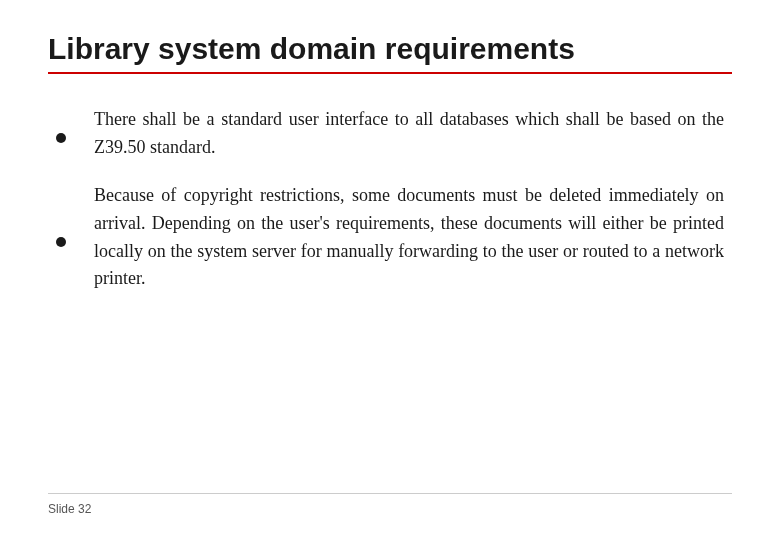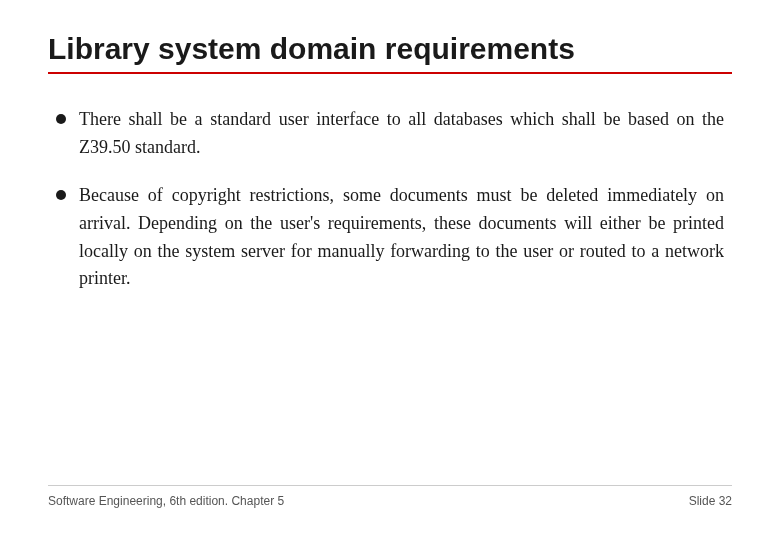--- a/index.html
+++ b/index.html
@@ -13,21 +13,21 @@
       height: 540px;
       background: #ffffff;
       font-family: Georgia, 'Times New Roman', Times, serif;
       overflow: hidden;
     }
 
     .slide {
       width: 780px;
       height: 540px;
       background: #ffffff;
-      padding: 32px 48px 32px 48px;
+      padding: 32px 48px 24px 48px;
       display: flex;
       flex-direction: column;
     }
 
     .title-section {
       margin-bottom: 8px;
     }
 
     .title {
       font-family: Arial, Helvetica, sans-serif;
@@ -48,22 +48,22 @@
       flex: 1;
       display: flex;
       flex-direction: column;
       gap: 20px;
       padding: 0 8px;
     }
 
     .bullet-item {
       display: flex;
       flex-direction: row;
-      align-items: flex-start;
-      gap: 13px;
+      align-items: center;
+      gap: 28px;
     }
 
     .bullet-dot {
       width: 10px;
       height: 10px;
       background: #1a1a1a;
       border-radius: 50%;
       margin-top: 8px;
       flex-shrink: 0;
     }
@@ -110,17 +110,16 @@
     </div>
 
     <div class="bullet-item">
       <div class="bullet-dot"></div>
       <p class="bullet-text">Because of copyright restrictions, some documents must be deleted immediately on arrival. Depending on the user's requirements, these documents will either be printed locally on the system server for manually forwarding to the user or routed to a network printer.</p>
     </div>
 
   </div>
 
   <div class="footer">
-    <span class="footer-text">Software Engineering, 6th edition. Chapter 5</span>
     <span class="footer-text">Slide  32</span>
   </div>
 
 </div>
 
 </body></html>

